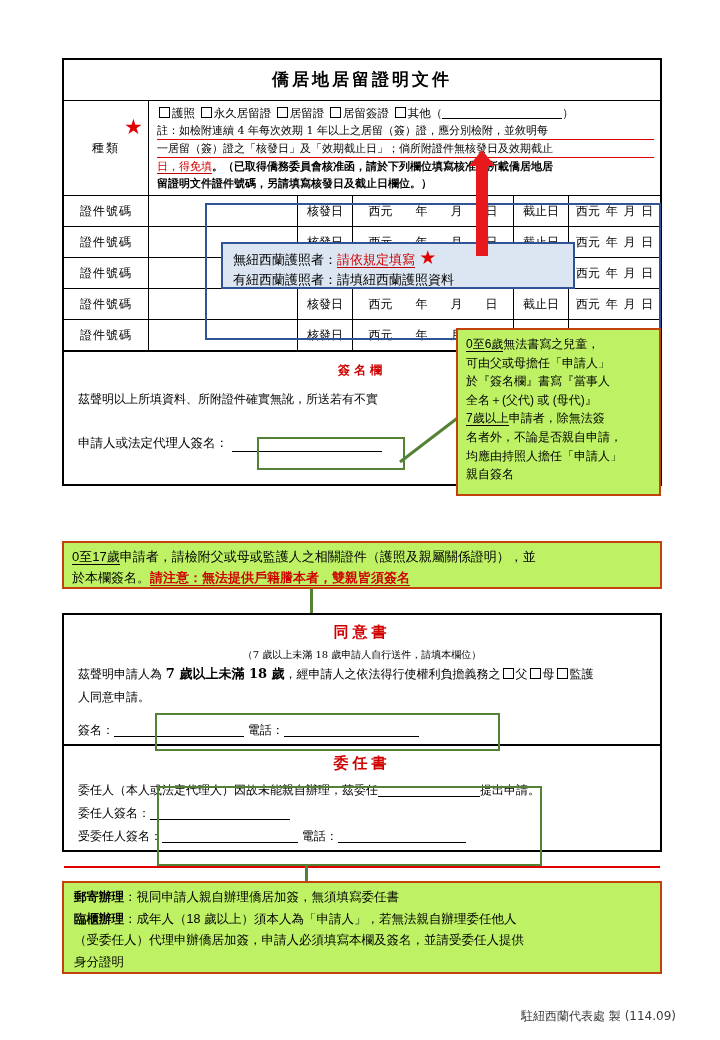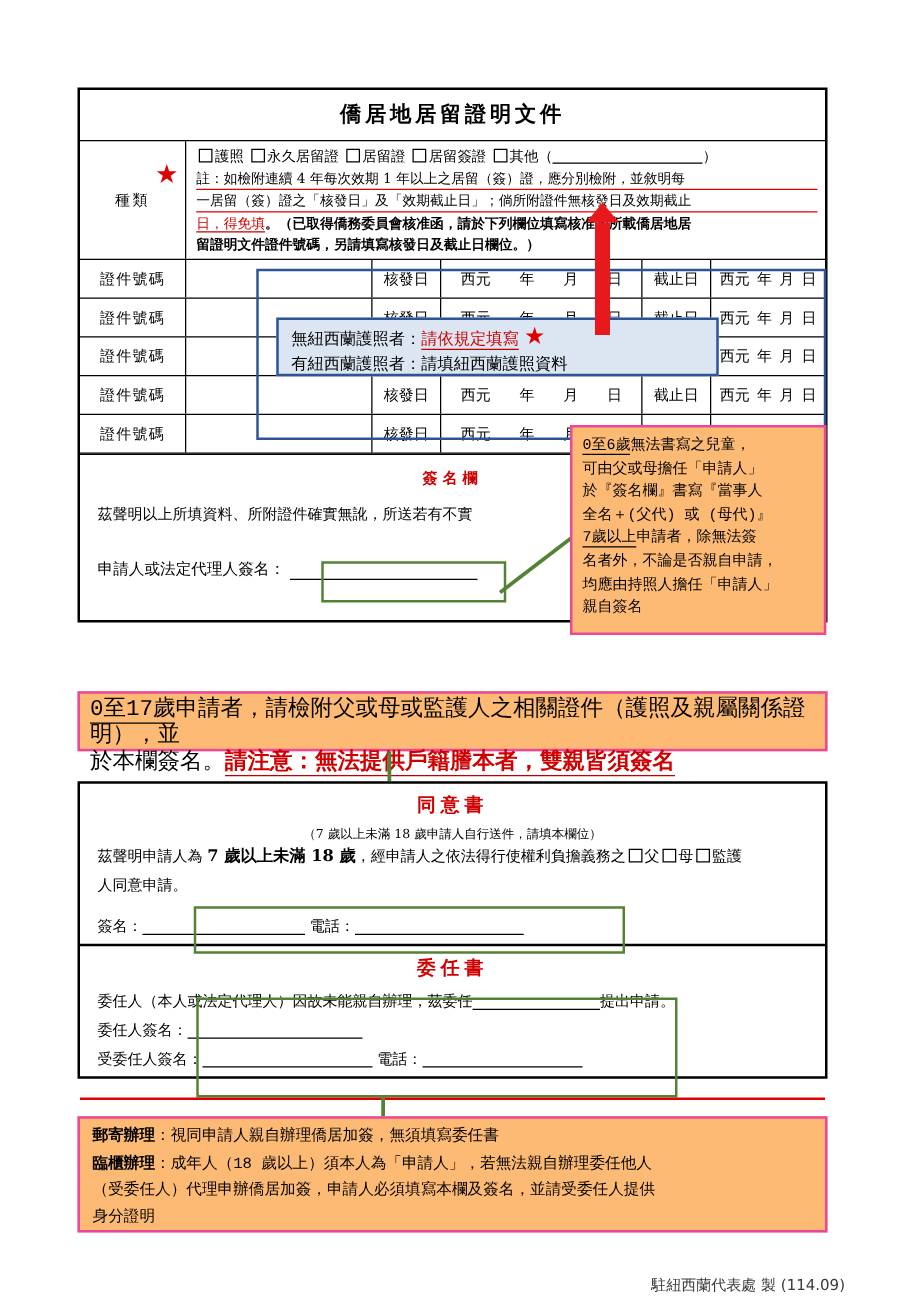--- a/index.html
+++ b/index.html
@@ -10,21 +10,21 @@
   body {
     width: 720px;
     height: 1040px;
     position: relative;
     font-family: "DejaVu Sans", "Liberation Sans", sans-serif;
     color: #000000;
     overflow: hidden;
   }
   .page {
     position: absolute;
-    left: 0; top: 12px;
+    left: 0; top: 0;
     width: 720px; height: 832px;
   }
 
   
   .form1 {
     position: absolute;
     left: 62px; top: 58px;
     width: 600px;
     border: 2px solid #000;
     box-sizing: border-box;
@@ -163,27 +163,27 @@
   .blue-callout {
     border: 2px solid #2e5496;
     background: #dce6f2;
     box-sizing: border-box;
     padding: 4px 10px 5px;
     font-size: 13px;
     line-height: 20px;
     font-family: "DejaVu Sans", "Liberation Sans", sans-serif;
   }
   .green-callout {
-    border: 2px solid #ec4899;
-    background: #fdba74;
+    border: 2px solid #c2410c;
+    background: #bef264;
     box-sizing: border-box;
     padding: 5px 8px 6px;
     font-size: 12.5px;
     line-height: 19px;
-    font-family: Liberation Mono, monospace;
+    font-family: Liberation Sans, sans-serif;
   }
   .green-rect {
     border: 2.5px solid #548235;
     box-sizing: border-box;
     background: transparent;
   }
   .green-line { background: #548235; }
   .red-line { background: #e00000; }
 
   .star {
@@ -416,21 +416,21 @@
     <div><span class="u-black">0至6歲</span><span>無法書寫之兒童，</span></div>
     <div>可由父或母擔任「申請人」</div>
     <div>於『簽名欄』書寫『當事人</div>
     <div>全名＋(父代) 或 (母代)』</div>
     <div><span class="u-black">7歲以上</span><span>申請者，除無法簽</span></div>
     <div>名者外，不論是否親自申請，</div>
     <div>均應由持照人擔任「申請人」</div>
     <div>親自簽名</div>
   </div>
 
-  <div class="ov green-callout" style="left:62px; top:541px; width:600px; height:48px; font-size:18px; line-height:21px; padding:3px 8px;">
+  <div class="ov green-callout" style="left:62px; top:541px; width:600px; height:48px; font-size:13px; line-height:21px; padding:3px 8px;">
     <div><span class="u-black">0至17歲</span><span>申請者，請檢附父或母或監護人之相關證件（護照及親屬關係證明），並</span></div>
     <div><span>於本欄簽名。</span><b class="redtxt u-red2">請注意：無法提供戶籍謄本者，雙親皆須簽名</b></div>
   </div>
 
   <div class="ov green-line" style="left:310px; top:589px; width:3px; height:119px;"></div>
 
   <div class="form2">
 
     <div class="f2-sec">
       <div class="f2-title">同意書</div>

